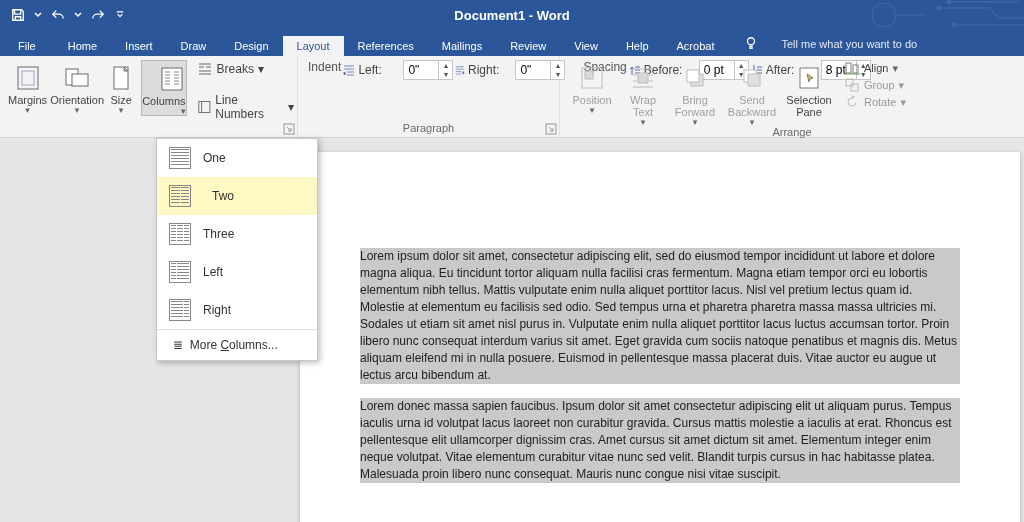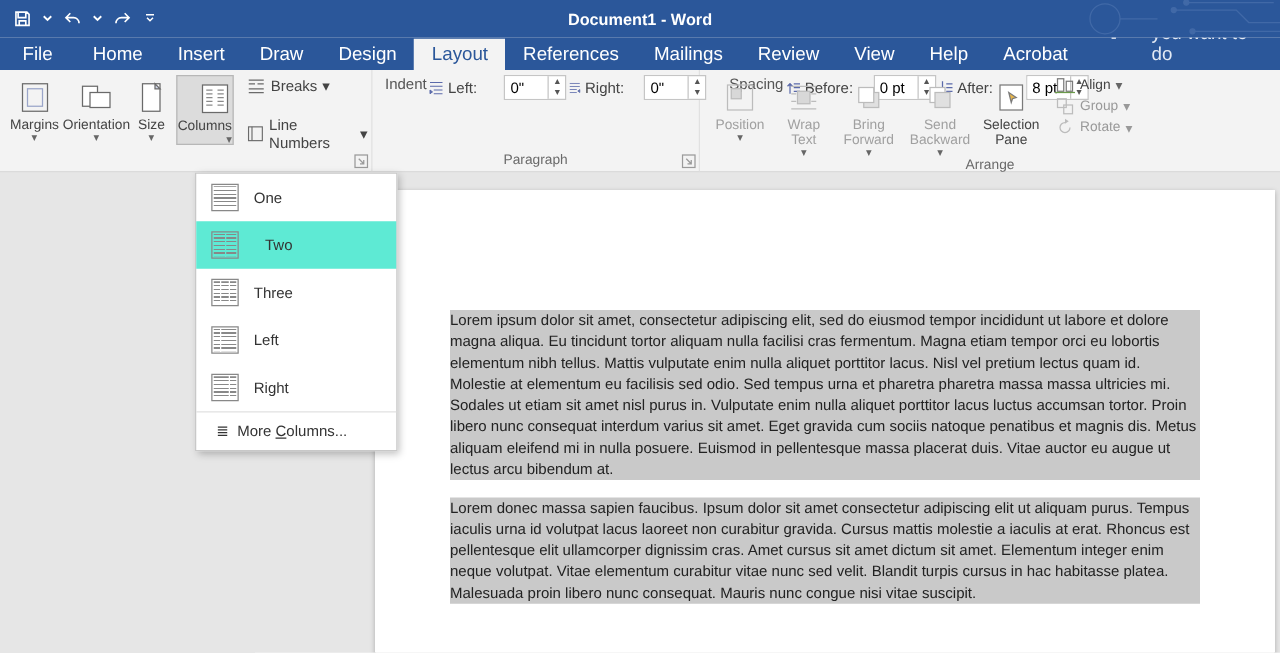--- a/index.html
+++ b/index.html
@@ -10,21 +10,21 @@
   .qat { display: flex; align-items: center; gap: 8px; padding-left: 10px; }
   .qat-icon { width: 16px; height: 16px; display: inline-flex; align-items: center; justify-content: center; }
   .qat-icon svg { width: 14px; height: 14px; stroke: #fff; fill: none; stroke-width: 1.5; }
   .qat-drop { width: 8px; }
   .title-text { position: absolute; left: 50%; transform: translateX(-50%); font-size: 13px; color: #fff; }
 
   
   .circuit { position: absolute; right: 0; top: 0; width: 170px; height: 30px; opacity: .35; }
 
   
-  .tabs { height: 26px; background: #2b579a; display: flex; align-items: flex-end; color: #fff; font-size: 15px; }
+  .tabs { height: 26px; background: #2b579a; display: flex; align-items: flex-end; color: #fff; font-size: 11px; }
   .tab { padding: 4px 14px; cursor: pointer; }
   .tab.file { padding: 4px 18px; }
   .tab.active { background: #f3f3f3; color: #2b579a; }
   .tellme { display: flex; align-items: center; gap: 23px; margin-left: 10px; padding: 4px 6px; color: #e2e9f4; }
   .tellme svg { width: 14px; height: 14px; stroke: #fff; fill: none; stroke-width: 1.5; }
 
   
   .ribbon { height: 82px; background: #f3f3f3; border-bottom: 1px solid #d4d4d4; display: flex; position: relative; }
   .group { border-right: 1px solid #e1e1e1; padding: 4px 8px 2px 8px; display: flex; flex-direction: column; justify-content: space-between; position: relative; }
   .group-label { text-align: center; font-size: 11px; color: #6a6a6a; padding-bottom: 1px; }
@@ -47,21 +47,21 @@
   .spinbox input { border: none; width: 34px; font-size: 12px; padding: 0 4px; outline: none; }
   .spinbox .arrows { width: 14px; border-left: 1px solid #c5c5c5; display: flex; flex-direction: column; }
   .spinbox .arrows span { flex: 1; font-size: 7px; text-align: center; line-height: 9px; color: #555; }
 
   .arrange-stack { display: flex; flex-direction: column; gap: 1px; font-size: 11px; color: #999; }
   .arrange-stack .row { display: flex; align-items: center; gap: 4px; }
 
   
   .dropdown { position: absolute; left: 156px; top: 138px; width: 162px; background: #fff; border: 1px solid #c8c8c8; box-shadow: 2px 2px 6px rgba(0,0,0,.25); z-index: 50; }
   .dropdown-item { display: flex; align-items: center; gap: 12px; padding: 8px 12px; font-size: 12px; color: #333; }
-  .dropdown-item:hover, .dropdown-item.hover { background: #5eead4; gap: 21px; }
+  .dropdown-item:hover, .dropdown-item.hover { background: #fef9c3; gap: 21px; }
   .dropdown-sep { border-top: 1px solid #e1e1e1; }
   .col-icon { width: 22px; height: 22px; border: 1px solid #888; display: flex; gap: 1px; padding: 1px; }
   .col-icon span { flex: 1; background: repeating-linear-gradient(#888 0 1px, transparent 1px 3px); }
   .more { padding: 8px 12px; font-size: 12px; color: #333; }
   .more u { text-decoration: underline; }
 
   
   .docarea { position: absolute; left: 0; right: 0; top: 138px; bottom: 0; background: #e6e6e6; overflow: hidden; }
   .page { position: absolute; left: 300px; top: 14px; width: 720px; min-height: 560px; background: #fff; box-shadow: 0 1px 4px rgba(0,0,0,.25); padding: 96px 60px 40px 60px; }
   .para { font-size: 12px; line-height: 17px; color: #222; background: #c9c9c9; margin-bottom: 14px; }

